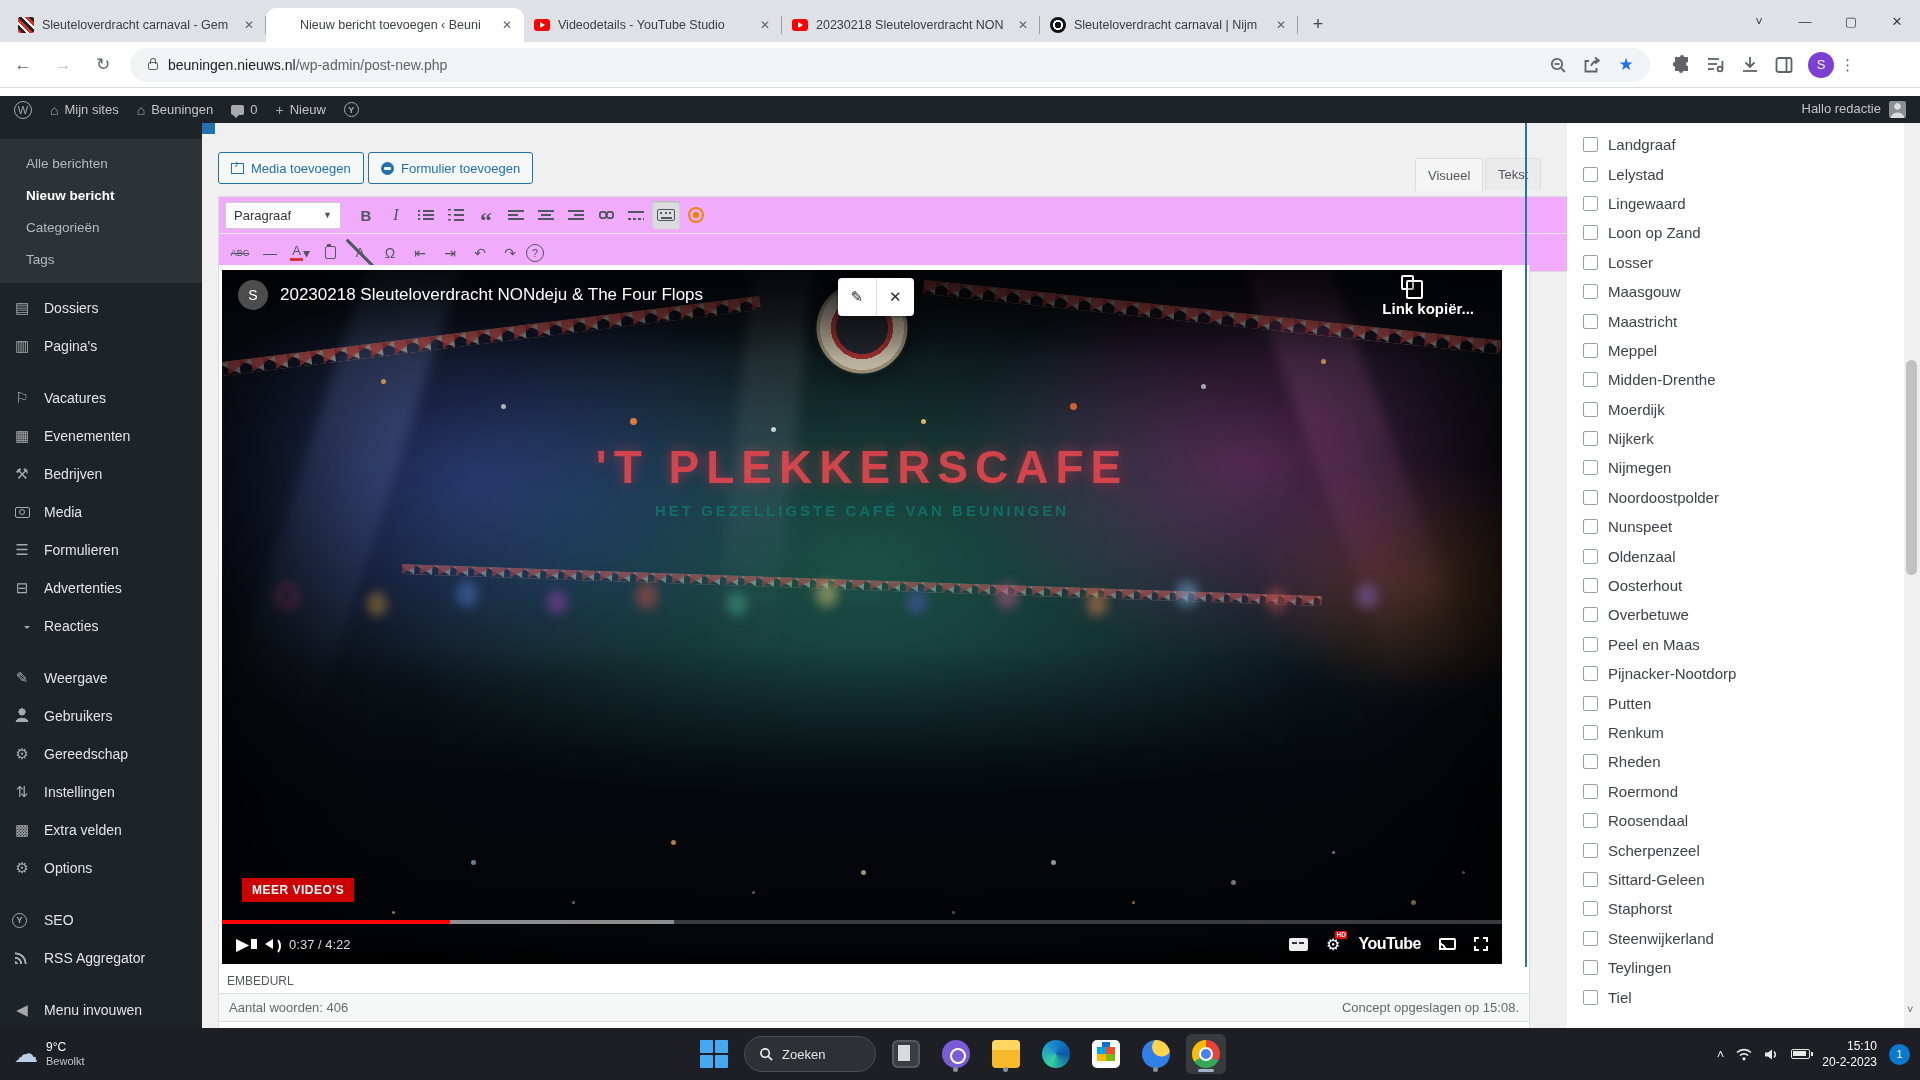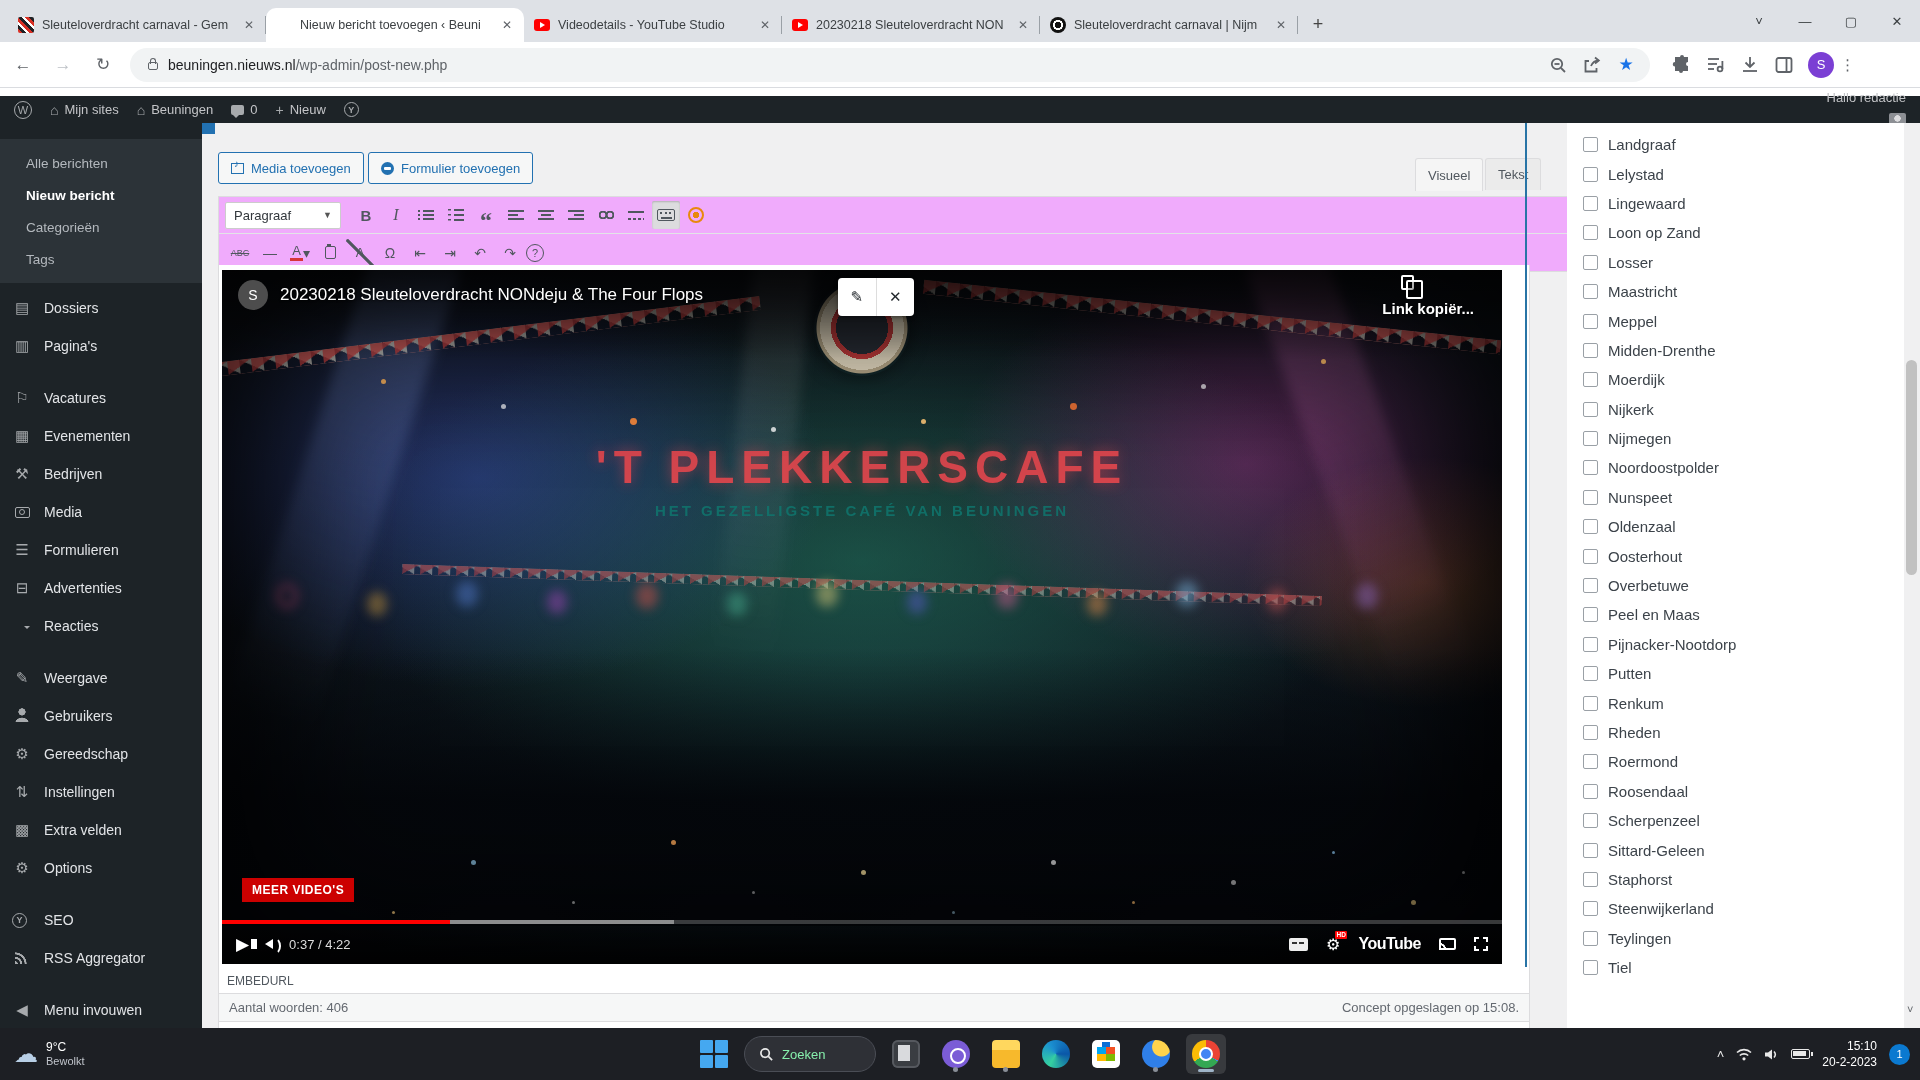--- a/index.html
+++ b/index.html
@@ -54,21 +54,21 @@
     color:#c3c4c7; font-size:13px; display:flex; align-items:center; gap:18px; padding:0 14px; }
   .ab-item { display:flex; align-items:center; gap:6px; color:#c3c4c7; }
   .wp-logo { width:18px; height:18px; border:1.5px solid #a7aaad; border-radius:50%;
     color:#a7aaad; font-size:11px; display:flex; align-items:center; justify-content:center; }
   .ab-glyph { font-size:14px; color:#a7aaad; }
   .bubble { width:13px; height:10px; background:#a7aaad; border-radius:2px; position:relative; }
   .bubble::after { content:""; position:absolute; left:2px; bottom:-3px;
     border-left:3px solid transparent; border-right:3px solid transparent; border-top:3px solid #a7aaad; }
   .yoast-badge { width:15px; height:15px; border:1.5px solid #a7aaad; border-radius:50%;
     color:#a7aaad; font-size:9px; font-weight:bold; display:flex; align-items:center; justify-content:center; }
-  .ab-right { margin-left:auto; display:flex; align-items:flex-end; gap:8px;flex-direction:column; }
+  .ab-right { margin-left:auto; display:flex; align-items:flex-start; gap:8px; }
   .ab-avatar { width:17px; height:17px; background:#8c8f94; border-radius:2px;
     background-image:radial-gradient(circle at 50% 32%, #dcdcde 0 3px, transparent 3.4px),
       radial-gradient(circle at 50% 110%, #dcdcde 0 7px, transparent 7.4px); }
 
   
   .wp-sidebar { position:absolute; left:0; top:123px; width:202px; height:905px; background:#1d2327; }
   .submenu { margin-top:16px; background:#2c3338; padding:8px 8px; }
   .submenu-item { height:32px; display:flex; align-items:center; padding-left:18px;
     font-size:13.5px; color:#b4b9be; }
   .submenu-item.active { color:#fff; font-weight:bold; }
@@ -279,21 +279,21 @@
     display:flex; align-items:center; }
   .weather { position:absolute; left:14px; display:flex; align-items:center; gap:8px; }
   .cloud { font-size:24px; color:#b8cfe6; }
   .weather-txt { line-height:1.25; }
   .weather-temp { color:#fff; font-size:12px; }
   .weather-cond { color:#c0c4cb; font-size:11px; }
   .tb-center { margin:0 auto; display:flex; align-items:center; gap:10px; }
   .start { width:30px; height:30px; display:grid; grid-template-columns:13px 13px; grid-gap:2px; padding:1px; }
   .start i { background:#45a8f0; border-radius:1px; }
   .search-pill { width:132px; height:36px; background:#2e3036; border:1px solid #4a4d55; border-radius:18px;
-    display:flex; align-items:center; gap:8px; padding:0 14px; color:#86efac; font-size:13px; }
+    display:flex; align-items:center; gap:8px; padding:0 14px; color:#e5e5e5; font-size:13px; }
   .tb-app { width:40px; height:40px; border-radius:6px; display:flex; align-items:center;
     justify-content:center; position:relative; }
   .tb-app.active { background:rgba(255,255,255,.12); }
   .tb-app.active::after { content:""; position:absolute; bottom:2px; left:12px; width:16px; height:3px;
     border-radius:2px; background:#9fb4c8; }
   .tb-app.running::after { content:""; position:absolute; bottom:2px; left:17px; width:5px; height:5px;
     border-radius:50%; background:#8a8f98; }
   .ai { width:28px; height:28px; border-radius:6px; }
   .ai-window-app { background:#3a3d42; box-shadow:inset 0 0 0 2px #56595f; position:relative; }
   .ai-window-app::after { content:""; position:absolute; left:6px; top:5px; width:12px; height:16px; background:#d9dadd; }
@@ -674,20 +674,24 @@
     <div class="region-row">
       <span class="checkbox"></span>
       <span>Loon op Zand</span>
     </div>
     <div class="region-row">
       <span class="checkbox"></span>
       <span>Losser</span>
     </div>
     <div class="region-row">
       <span class="checkbox"></span>
+      <span>Maasgouw</span>
+    </div>
+    <div class="region-row">
+      <span class="checkbox"></span>
       <span>Maastricht</span>
     </div>
     <div class="region-row">
       <span class="checkbox"></span>
       <span>Meppel</span>
     </div>
     <div class="region-row">
       <span class="checkbox"></span>
       <span>Midden-Drenthe</span>
     </div>

